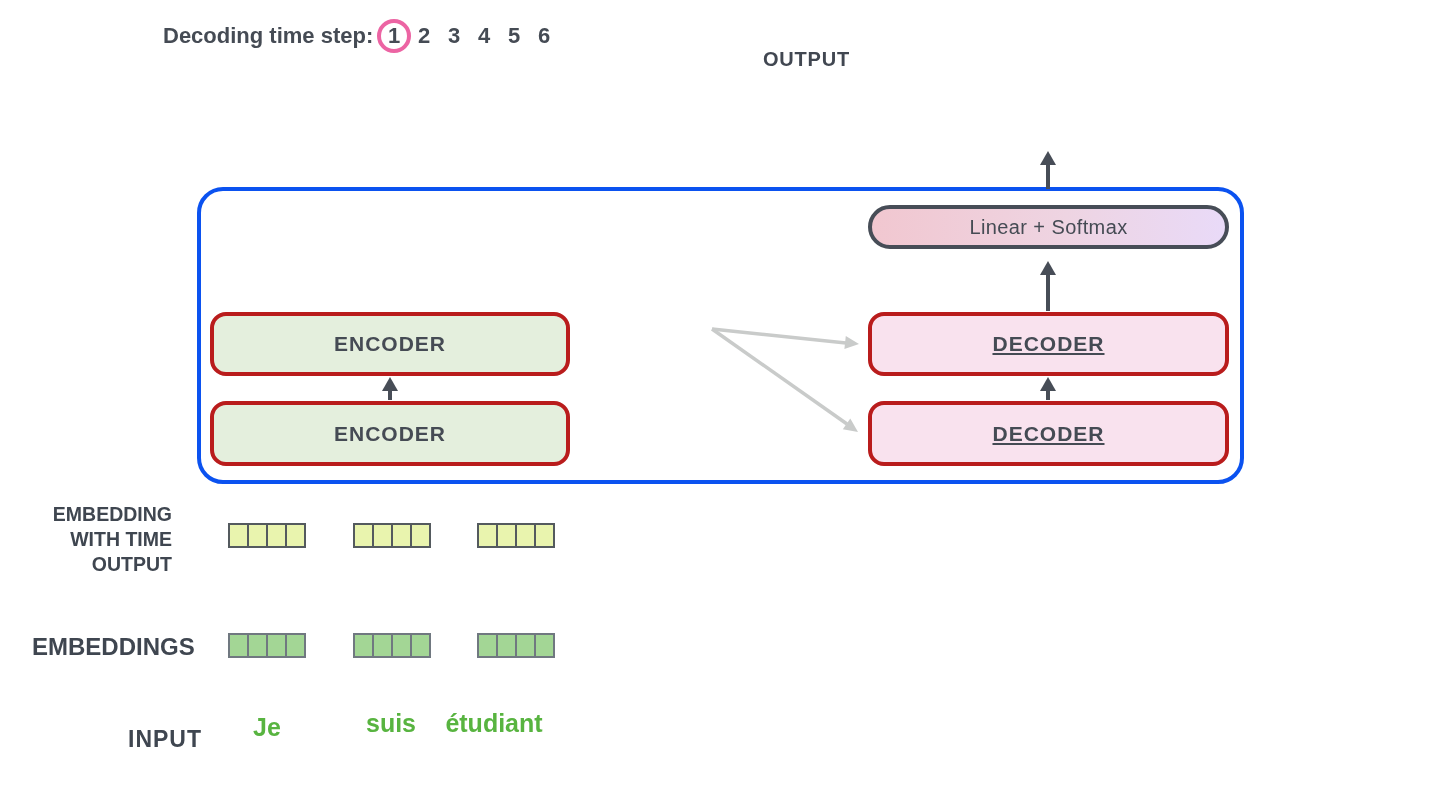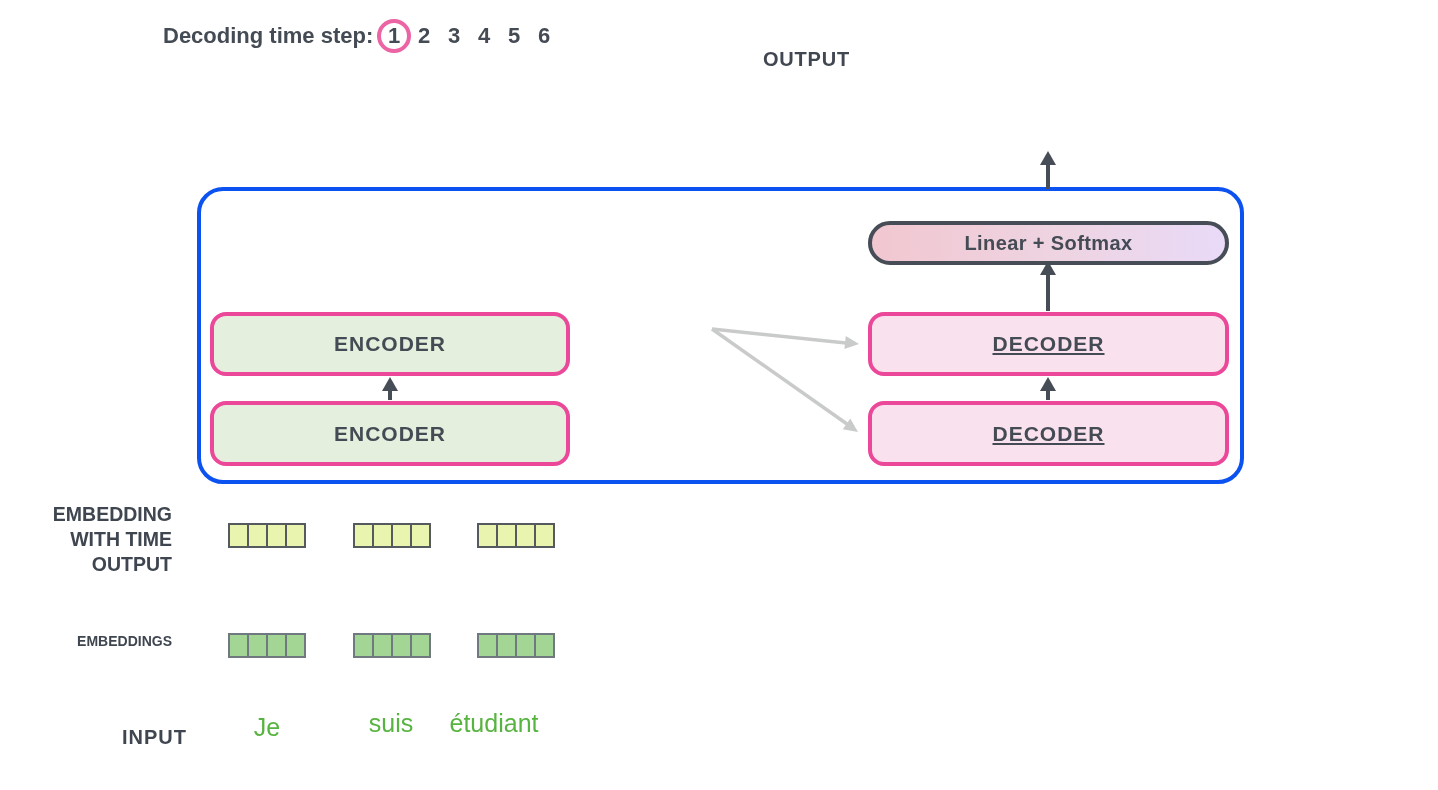--- a/index.html
+++ b/index.html
@@ -28,58 +28,58 @@
   }
   
   .container-box {
     position:absolute; left:197px; top:187px; width:1047px; height:297px;
     box-sizing:border-box; border:4px solid #0b52f0; border-radius:26px;
     background:transparent;
   }
   
   .mbox {
     position:absolute; box-sizing:border-box;
-    border:4px solid #ec4899; border-radius:16px;
+    border:4px solid #b91c1c; border-radius:16px;
     display:flex; align-items:center; justify-content:center;
     font-size:21px; font-weight:600; color:#454b54; letter-spacing:1px;
   }
   .enc { background:#e4efdd; left:210px; width:360px; }
   .dec { background:#f9e2ee; left:868px; width:361px;text-decoration:underline; }
   .row-top    { top:312px; height:64px; }
   .row-bottom { top:401px; height:65px; }
   .linear-box {
-    position:absolute; left:868px; top:221px; width:361px; height:44px;
+    position:absolute; left:868px; top:205px; width:361px; height:44px;
     box-sizing:border-box; border:4px solid #474d57; border-radius:22px;
     background:linear-gradient(90deg,#f1c7d0 0%,#eed4e2 55%,#e9daf8 100%);
     display:flex; align-items:center; justify-content:center;
-    font-size:20px; font-weight:700; color:#454b54; letter-spacing:0.4px;
+    font-size:20px; font-weight:400; color:#454b54; letter-spacing:0.4px;
   }
   
   .arrows { position:absolute; left:0; top:0; width:1438px; height:790px; pointer-events:none; }
   
   .side-label {
     position:absolute; text-align:right; color:#3f4650; font-weight:700;margin-left:8px;
   }
   .lbl-time   { left:24px; width:140px; top:502px; font-size:19.5px; line-height:25px; }
-  .lbl-embed  { left:24px; width:140px; top:633px; font-size:14px; }
-  .lbl-input  { left:61px; width:118px; top:726px; font-size:20px; letter-spacing:1px; }
+  .lbl-embed  { left:24px; width:140px; top:633px; font-size:24px; }
+  .lbl-input  { left:76px; width:118px; top:726px; font-size:23px; letter-spacing:1px; }
   
   .vec { position:absolute; display:flex; height:21px; box-sizing:content-box; }
   .vec .cell { width:17px; height:21px; }
   .vec-yellow { border:2px solid #545a5e; }
   .vec-yellow .cell { background:#e9f4ae; border-right:2px solid #545a5e; }
   .vec-green { border:2px solid #707880; }
   .vec-green .cell { background:#a3d695; border-right:2px solid #707880; }
   .vec .cell:last-child { border-right:none; }
   .ts-row { top:523px; }
   .em-row { top:633px; }
   .vx1 { left:228px; } .vx2 { left:353px; } .vx3 { left:477px; }
   
   .token {
-    position:absolute; text-align:center; font-size:25px; font-weight:400; color:#58b440;
+    position:absolute; text-align:center; font-size:25px; font-weight:700; color:#58b440;
   }
   .tok1 { left:237px; width:60px;  top:713px; }
   .tok2 { left:361px; width:60px;  top:709px; }
   .tok3 { left:444px; width:100px; top:709px; }
 </style>
 </head>
 <body>
 
 <div class="canvas">
 

